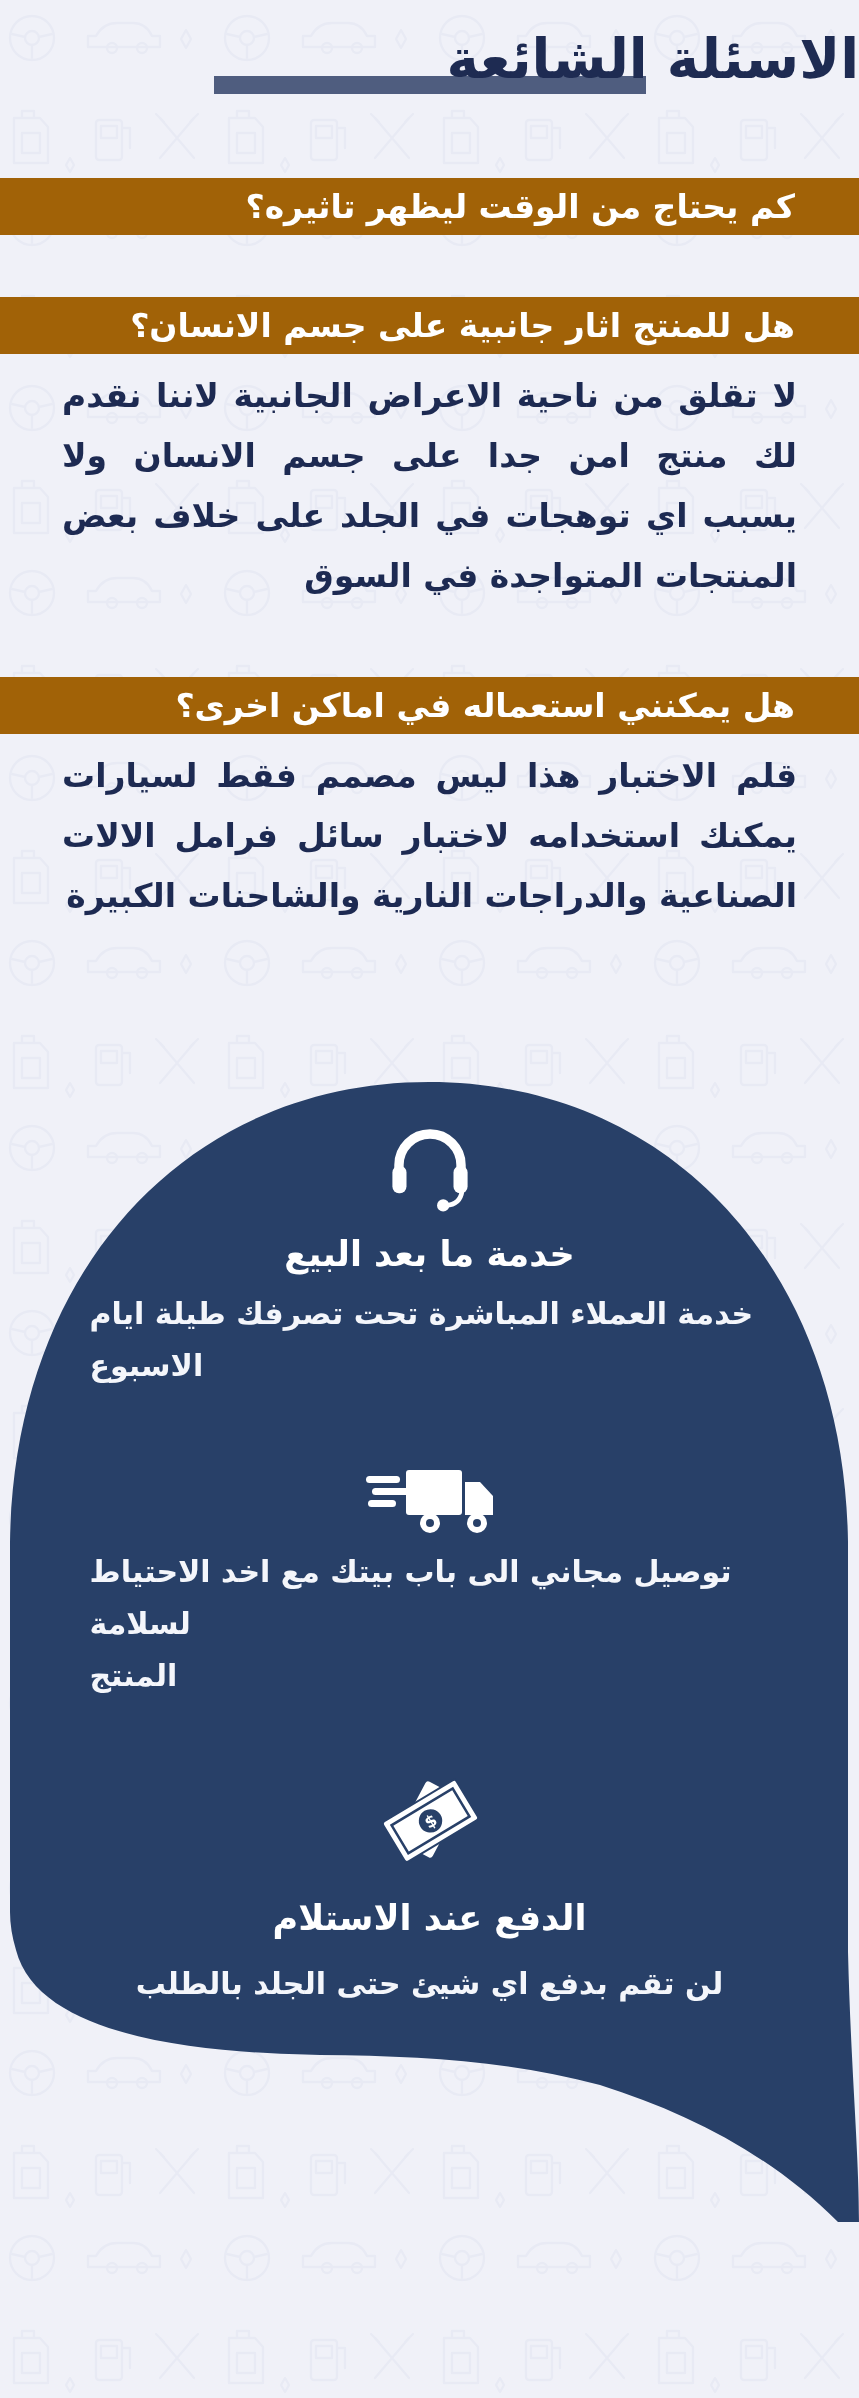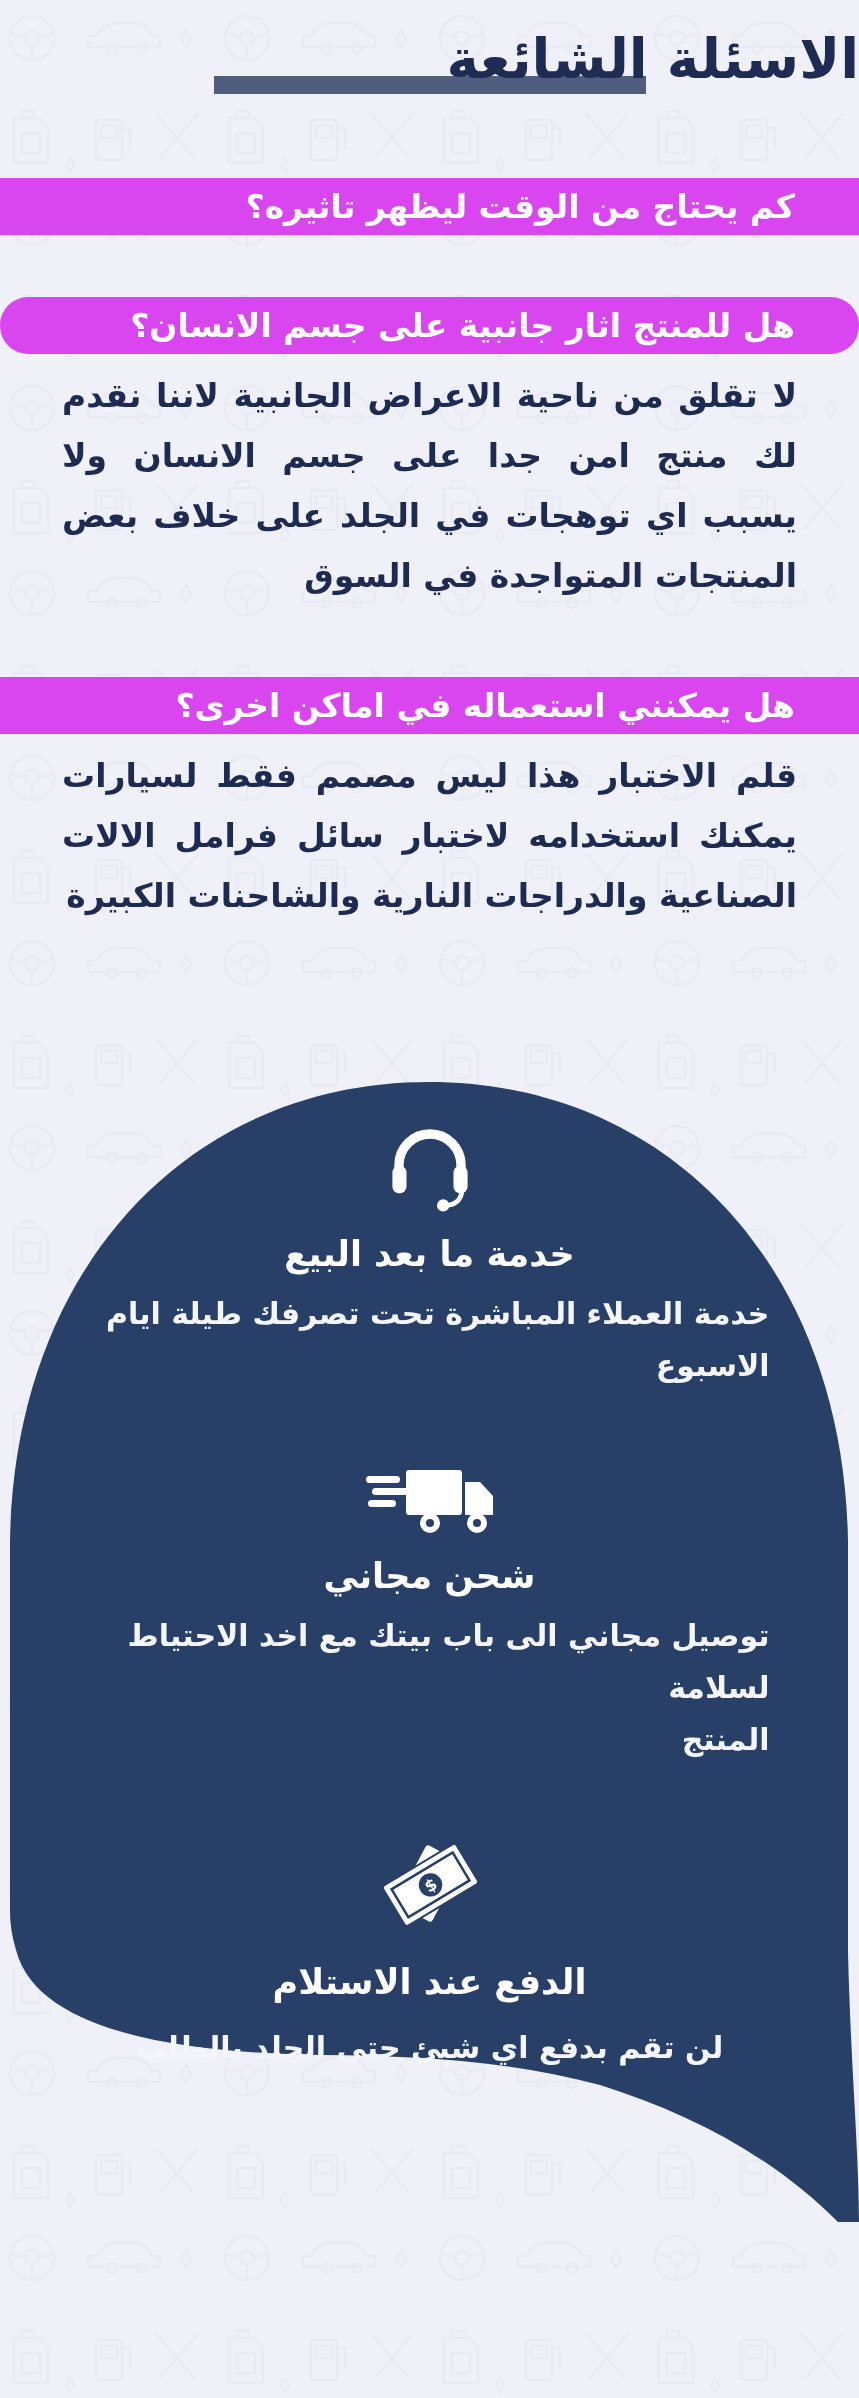--- a/index.html
+++ b/index.html
@@ -16,26 +16,26 @@
   .page-title{
     margin:0;padding-top:28px;position:relative;z-index:1;
     font-size:55px;font-weight:bold;color:#1e2b52;line-height:62px;
   }
   .title-underline{
     position:relative;z-index:0;
     width:432px;height:18px;background:#4f5d7f;margin:-14px auto 0 auto;
   }
 
   .qbar{
-    height:57px;box-sizing:border-box;background:#d946ef;
+    height:57px;box-sizing:border-box;background:#a16207;
     color:#ffffff;font-size:33px;font-weight:bold;line-height:57px;
     padding:0 64px 0 20px;text-align:right;
   }
   .qbar.q1{margin-top:84px;}
-  .qbar.q2{margin-top:62px;border-radius:28px;}
+  .qbar.q2{margin-top:62px;}
   .qbar.q3{margin-top:71px;}
 
   .answer{
     margin:12px 62px 0 62px;
     font-size:33px;font-weight:bold;color:#1d2a52;
     line-height:60px;text-align:justify;
   }
 
   .bubble{position:relative;margin-top:146px;width:859px;height:1150px;}
   .bubble-shape{position:absolute;left:0;top:0;}
@@ -44,21 +44,21 @@
     display:flex;flex-direction:column;align-items:center;
     padding-top:46px;color:#ffffff;gap:6px;
   }
   .svc-icon{display:block;}
   .svc-icon.headset{margin-top:0;}
   .svc-icon.truck{margin-top:70px;}
   .svc-icon.cash{margin-top:56px;}
   .svc-title{font-size:35px;font-weight:bold;margin-top:14px;line-height:44px;}
   .svc-desc{
     font-size:30px;font-weight:bold;margin-top:6px;line-height:52px;
-    text-align:right;white-space:pre-line;max-width:680px;color:#f4f6fb;
+    text-align:left;white-space:pre-line;max-width:680px;color:#f4f6fb;
   }
   .svc-desc.d3{margin-top:12px;}
 </style>
 </head>
 <body>
 
 <svg class="bg-pattern" width="859" height="2398" xmlns="http://www.w3.org/2000/svg">
   <defs>
     <pattern id="autopat" width="215" height="185" patternUnits="userSpaceOnUse">
       <g fill="none" stroke="#e2e5f1" stroke-width="2.4" stroke-linecap="round" stroke-linejoin="round">
@@ -137,21 +137,20 @@
         <rect x="2" y="8" width="34" height="7" rx="3.5" fill="#ffffff"></rect>
         <rect x="8" y="20" width="44" height="7" rx="3.5" fill="#ffffff"></rect>
         <rect x="4" y="32" width="28" height="7" rx="3.5" fill="#ffffff"></rect>
         <rect x="42" y="2" width="56" height="45" rx="3" fill="#ffffff"></rect>
         <path d="M101,14 h15 l13,14 v19 h-28 z" fill="#ffffff"></path>
         <circle cx="66" cy="55" r="10" fill="#ffffff"></circle>
         <circle cx="66" cy="55" r="4" fill="#284068"></circle>
         <circle cx="113" cy="55" r="10" fill="#ffffff"></circle>
         <circle cx="113" cy="55" r="4" fill="#284068"></circle>
       </svg>
-      <div class="svc-title">شحن مجاني</div>
       <div class="svc-desc">توصيل مجاني الى باب بيتك مع  اخد الاحتياط لسلامة
 المنتج</div>
 
       <svg class="svc-icon cash" width="112" height="112" viewBox="0 0 110 110" xmlns="http://www.w3.org/2000/svg">
         <g transform="rotate(-62 55 55)">
           <rect x="22" y="34" width="66" height="40" rx="3" fill="#ffffff"></rect>
         </g>
         <g transform="rotate(-31 55 55)">
           <rect x="13" y="33" width="84" height="46" rx="3" fill="#ffffff" stroke="#284068" stroke-width="2"></rect>
           <rect x="20" y="40" width="70" height="32" fill="none" stroke="#284068" stroke-width="2.5"></rect>

